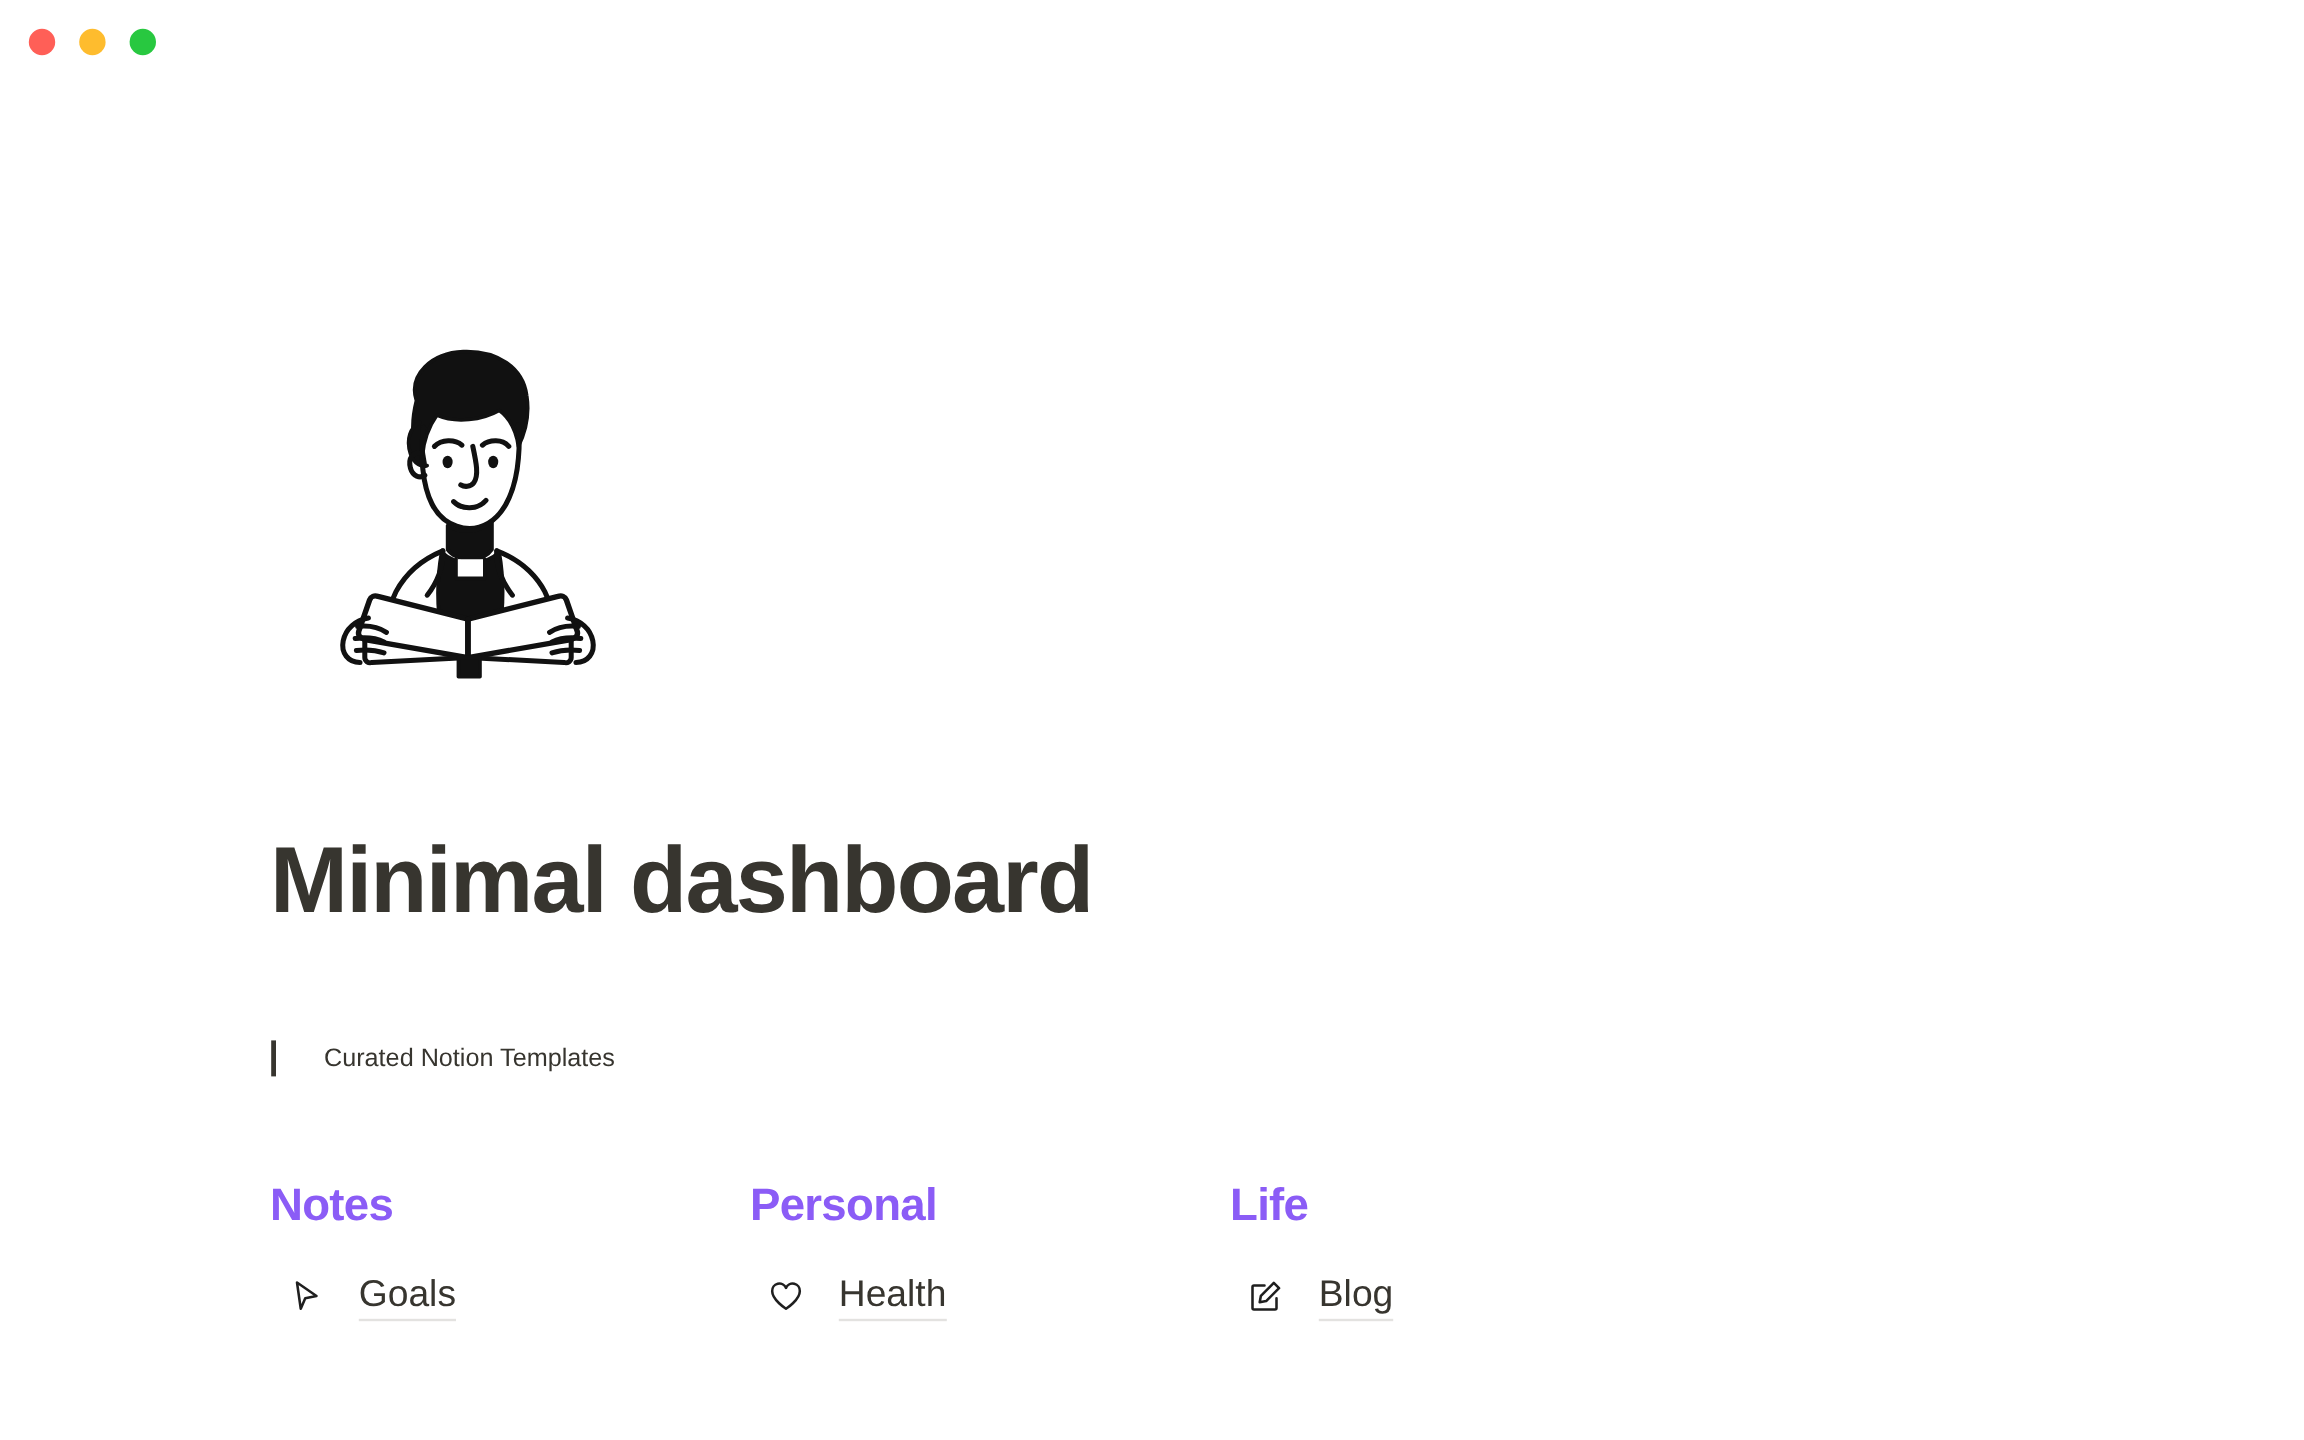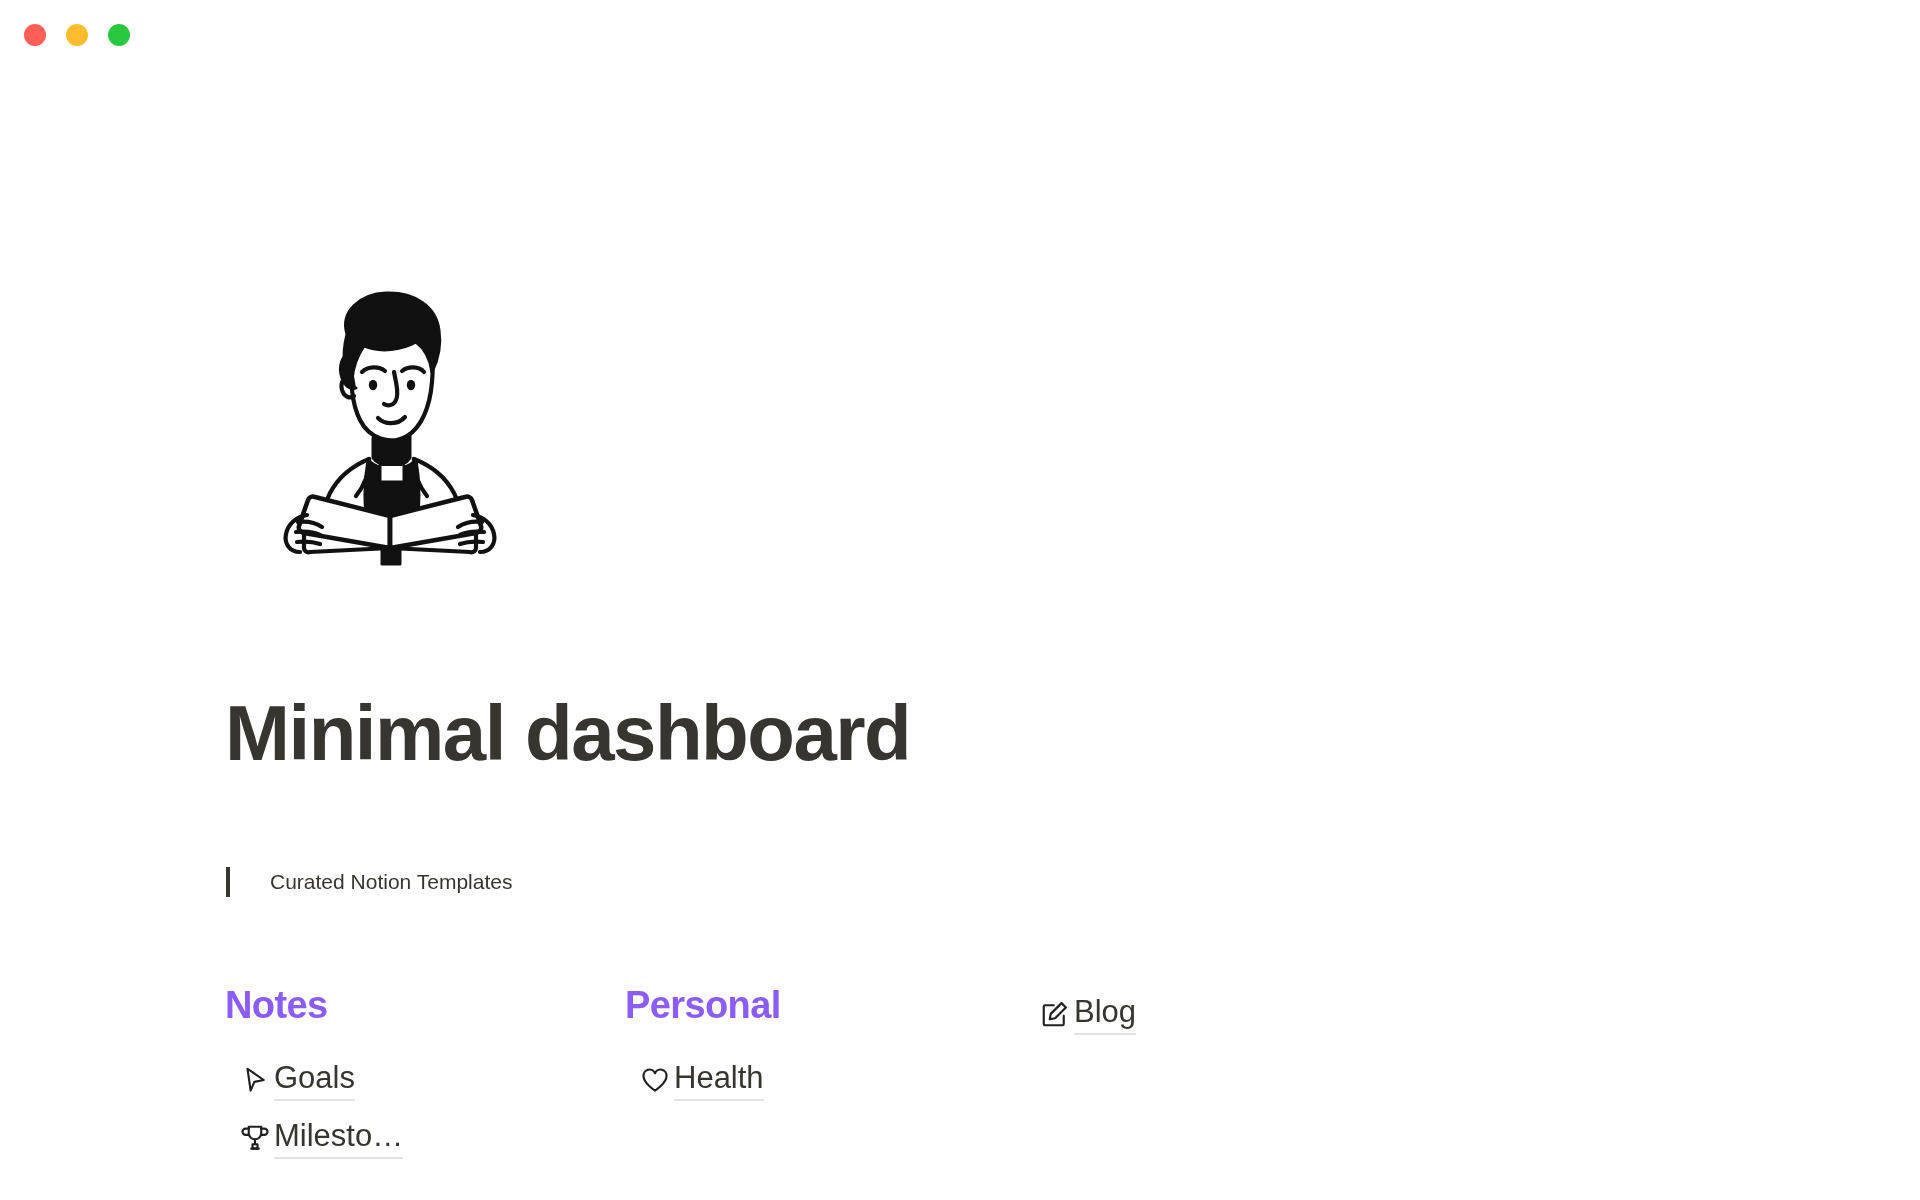--- a/index.html
+++ b/index.html
@@ -49,21 +49,21 @@
     position:absolute; left:225px; top:985px;
     width:1640px;
     display:flex;
   }
   .column { width:400px; }
   .column-title {
     font-size:38px; font-weight:bold; color:#8b5cf6;
     letter-spacing:-0.6px; margin-bottom:24px; line-height:1.1;
   }
   .link-row {
-    display:flex; align-items:center; gap:3px;
+    display:flex; align-items:center; gap:28px;
     padding-left:14px; height:58px;
   }
   .link-icon {
     width:32px; height:32px; flex:0 0 32px;
     display:flex; align-items:center; justify-content:center;
     color:#1f1f1f;
   }
   .link-icon svg { display:block; width:30px; height:30px; }
   .link-label {
     font-size:31px; color:#37352F; line-height:1.2;
@@ -165,51 +165,39 @@
 
         <div class="link-row">
           <span class="link-icon">
             <svg viewBox="0 0 24 24" fill="none" stroke="#1f1f1f" stroke-width="1.7" stroke-linejoin="round" stroke-linecap="round">
               <path d="M6 3 L19 12 L11.5 13.5 L8.5 20.5 Z"></path>
             </svg>
           </span>
           <span class="link-label">Goals</span>
         </div>
 
-        <div class="link-row">
-          <span class="link-icon">
-            <svg viewBox="0 0 24 24" fill="none" stroke="#1f1f1f" stroke-width="1.7" stroke-linejoin="round" stroke-linecap="round">
-              <path d="M7 3 h10 v5 a5 5 0 0 1 -10 0 z"></path>
-              <path d="M7 4.5 H4.5 a2.5 2.5 0 0 0 0 5 H7"></path>
-              <path d="M17 4.5 h2.5 a2.5 2.5 0 0 1 0 5 H17"></path>
-              <path d="M12 13 v4"></path>
-              <path d="M9 20.5 h6"></path>
-              <path d="M10 17 h4 v3.5 h-4 z"></path>
-            </svg>
-          </span>
-          <span class="link-label">Milesto…</span>
-        </div>
       </div>
 
 
       <div class="column">
         <div class="column-title">Personal</div>
 
 
         <div class="link-row">
           <span class="link-icon">
             <svg viewBox="0 0 24 24" fill="none" stroke="#1f1f1f" stroke-width="1.7" stroke-linejoin="round" stroke-linecap="round">
               <path d="M12 20.5 C12 20.5 2.8 14.6 2.8 8.8 A4.8 4.8 0 0 1 12 6.6 A4.8 4.8 0 0 1 21.2 8.8 C21.2 14.6 12 20.5 12 20.5 z"></path>
             </svg>
           </span>
           <span class="link-label">Health</span>
         </div>
       </div>
 
       <div class="column">
+        <div class="column-title">Life</div>
 
         <div class="link-row">
           <span class="link-icon">
             <svg viewBox="0 0 24 24" fill="none" stroke="#1f1f1f" stroke-width="1.7" stroke-linejoin="round" stroke-linecap="round">
               <path d="M19 13.5 V20 a1 1 0 0 1 -1 1 H4 a1 1 0 0 1 -1 -1 V6 a1 1 0 0 1 1 -1 h7"></path>
               <path d="M17.2 3.3 l3.5 3.5 l-8.6 8.6 l-4.3 0.8 l0.8 -4.3 z"></path>
             </svg>
           </span>
           <span class="link-label">Blog</span>
         </div>

